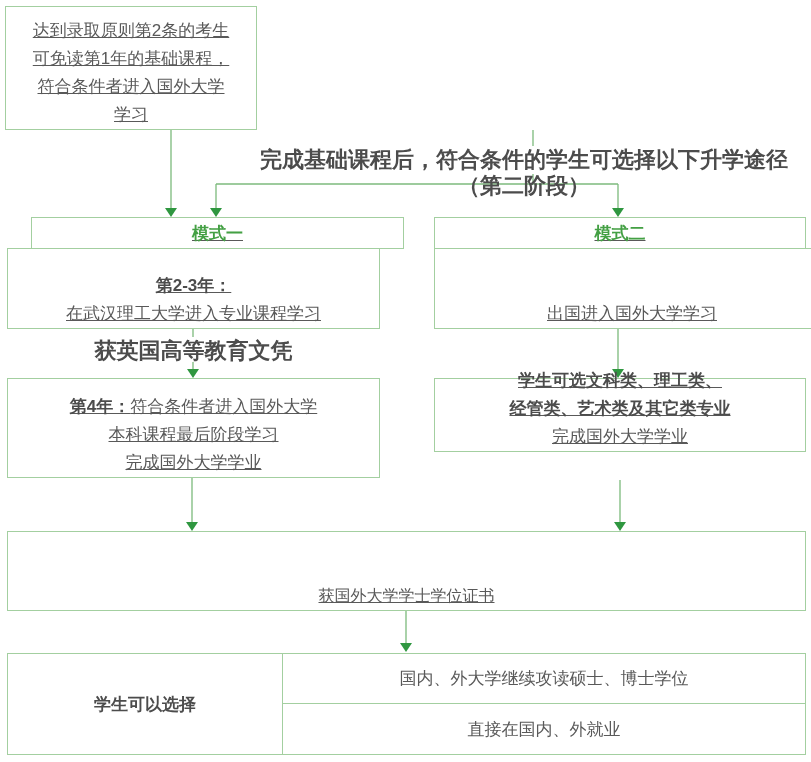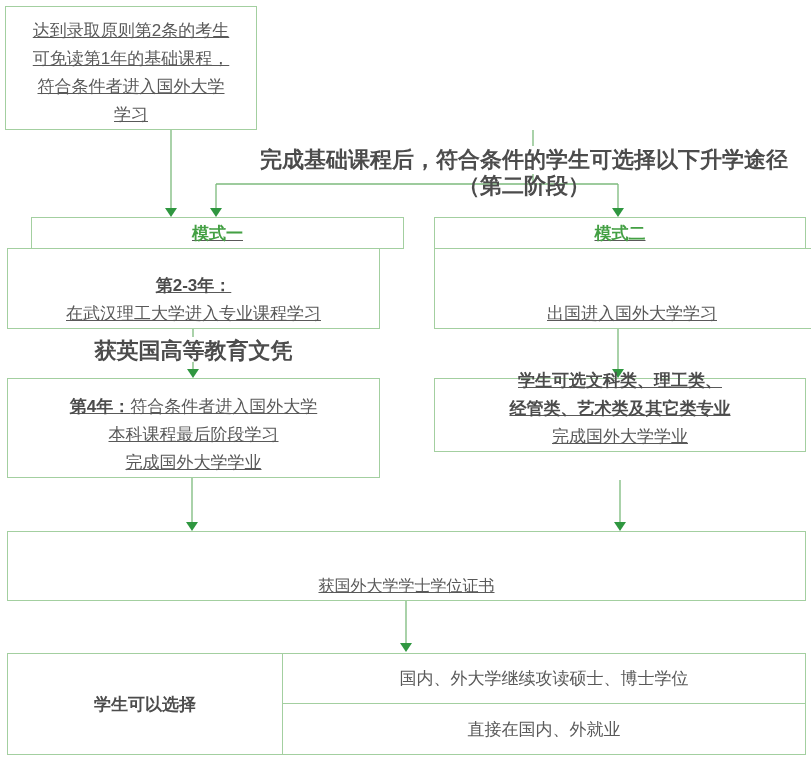--- a/index.html
+++ b/index.html
@@ -94,21 +94,21 @@
     <div>本科课程最后阶段学习</div>
     <div>完成国外大学学业</div>
   </div>
 
   <div class="box" style="left:434px;top:378px;width:372px;height:74px;">
     <div class="bold-dark">学生可选文科类、理工类、</div>
     <div class="bold-dark">经管类、艺术类及其它类专业</div>
     <div>完成国外大学学业</div>
   </div>
 
-  <div class="box" style="left:7px;top:531px;width:799px;height:70px;font-size:16px;">
+  <div class="box" style="left:7px;top:531px;width:799px;height:80px;font-size:16px;">
     <div>获国外大学学士学位证书</div>
   </div>
 
   <div class="grid-table" style="left:7px;top:653px;width:799px;height:102px;">
     <div class="cell cell-label">学生可以选择</div>
     <div class="cell cell-opt1">国内、外大学继续攻读硕士、博士学位</div>
     <div class="cell">直接在国内、外就业</div>
   </div>
 
 </div>

